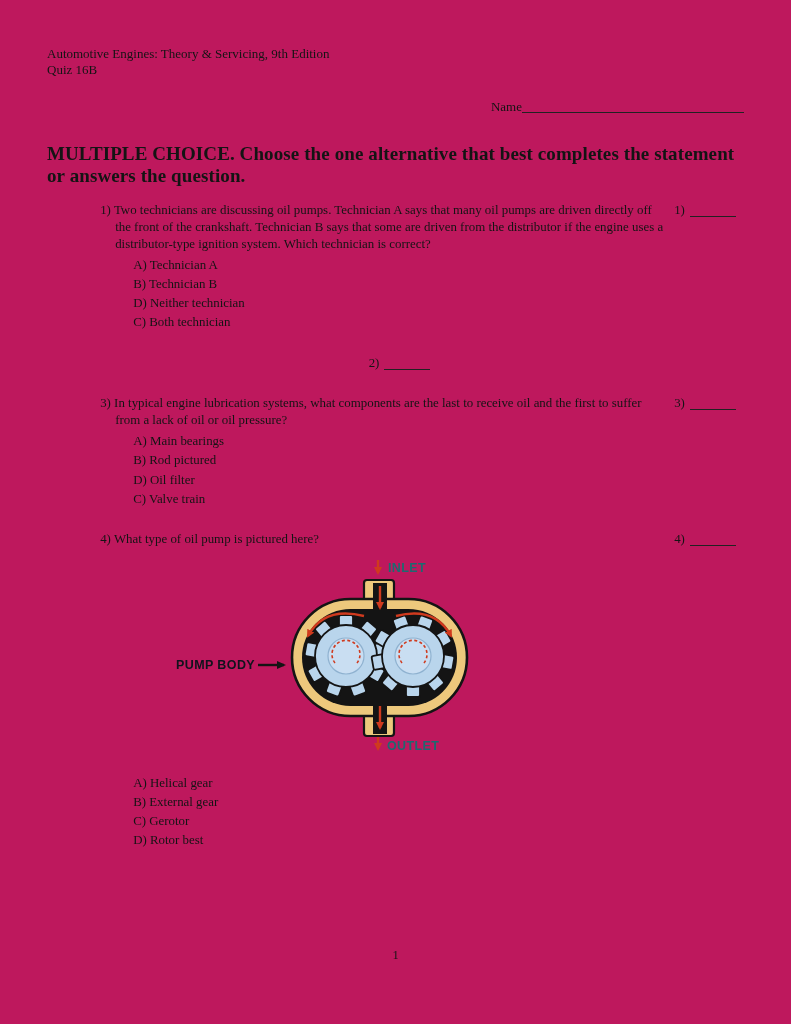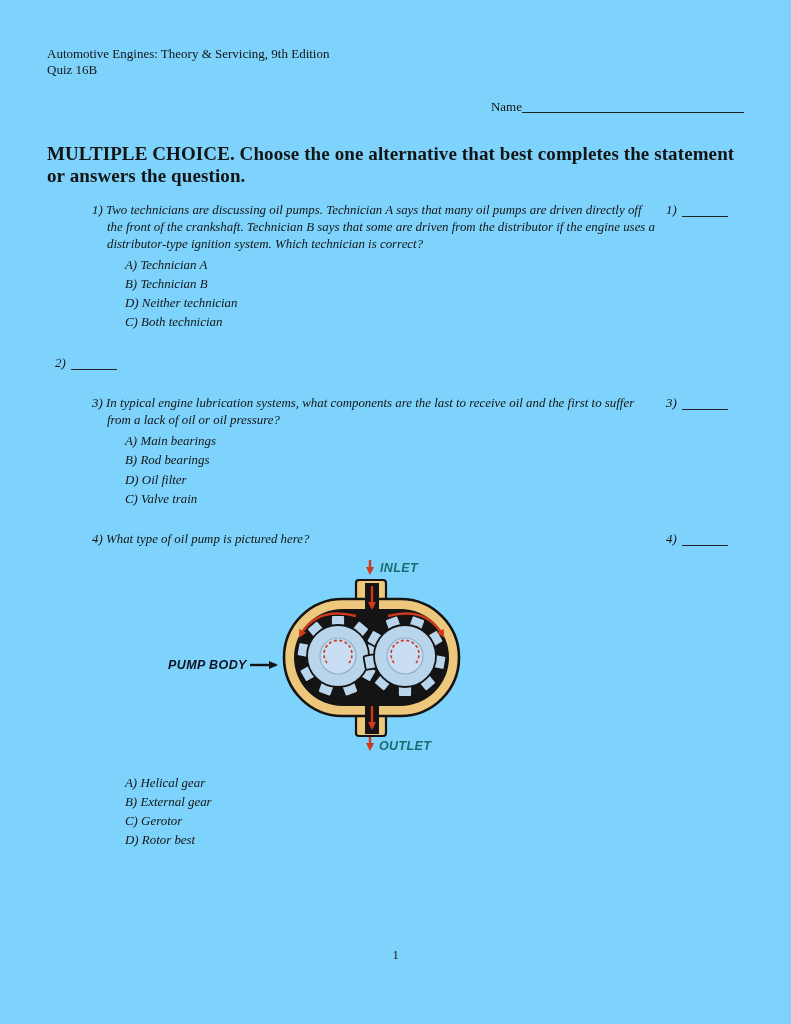--- a/index.html
+++ b/index.html
@@ -1,34 +1,34 @@
 <!DOCTYPE html>
 <html><head>
 <meta charset="utf-8">
 <style>
   html,body { margin:0; padding:0; background:#ffffff; }
   .page {
     position:relative;
     width:791px; height:1024px;
-    background:#7dd3fc;
+    background:#be185d;
     font-family:"Liberation Serif", serif;
     font-size:12.9px;
     color:#141414;
     box-sizing:border-box;
     padding:46px 47px 0 47px;
     overflow:hidden;
   }
   .hdr { line-height:1.25; font-size:13px; }
   .name-row { margin-top:20px; font-size:13px;text-align:right; }
   .name-line {
     display:inline-block; width:222px; height:13px;
     border-bottom:1px solid #222; vertical-align:-2px;
   }
   .mc-heading { margin-top:28px; font-weight:bold; font-size:19px; letter-spacing:.1px; }
-  .question { display:flex; justify-content:flex-start; margin-top:24px;font-style:italic; }
+  .question { display:flex; justify-content:center; margin-top:24px; }
   .question.first { margin-top:15px; }
   .q-body { width:566px; margin-left:45px; }
   .q-text { margin:0; padding-left:15px; text-indent:-15px; line-height:1.34; }
   .choices { list-style:none; margin:4px 0 0 0; padding:0 0 0 33px; }
   .choices li { margin-top:2.5px; line-height:1.28; }
   .q-answer { white-space:nowrap; padding-top:1px; margin-left:8px; }
   .blank-line {
     display:inline-block; width:46px; height:13px;
     border-bottom:1.3px solid #222; vertical-align:-3px; margin-left:5px;
   }
@@ -73,21 +73,21 @@
 
   <section class="question">
     <div class="q-answer"><span>2)</span><span class="blank-line"></span></div>
   </section>
 
   <section class="question">
     <div class="q-body">
       <p class="q-text"><span>3)</span> <span>In typical engine lubrication systems, what components are the last to receive oil and the first to suffer from a lack of oil or oil pressure?</span></p>
       <ul class="choices">
         <li>A) Main bearings</li>
-        <li>B) Rod bearings</li>
+        <li>B) Rod pictured</li>
         <li>D) Oil filter</li>
         <li>C) Valve train</li>
       </ul>
     </div>
     <div class="q-answer"><span>3)</span><span class="blank-line"></span></div>
   </section>
 
   <section class="question">
     <div class="q-body">
       <p class="q-text"><span>4)</span> <span>What type of oil pump is pictured here?</span></p>

